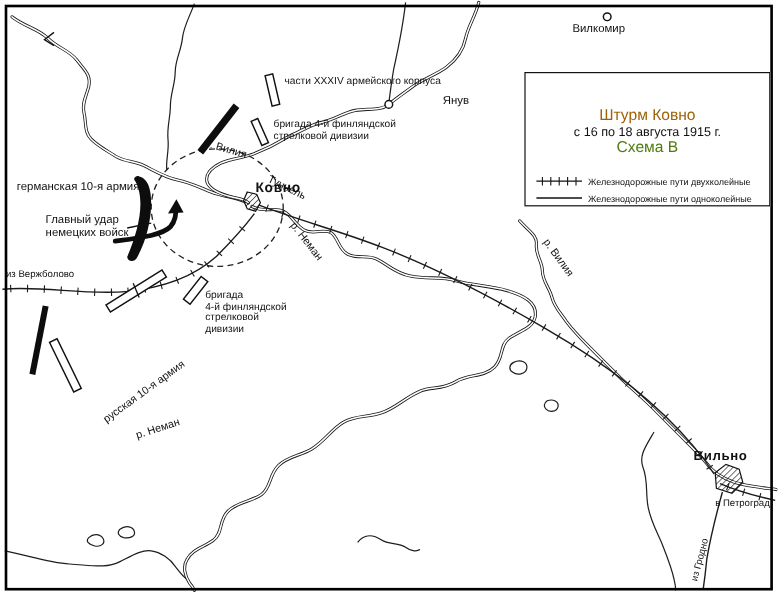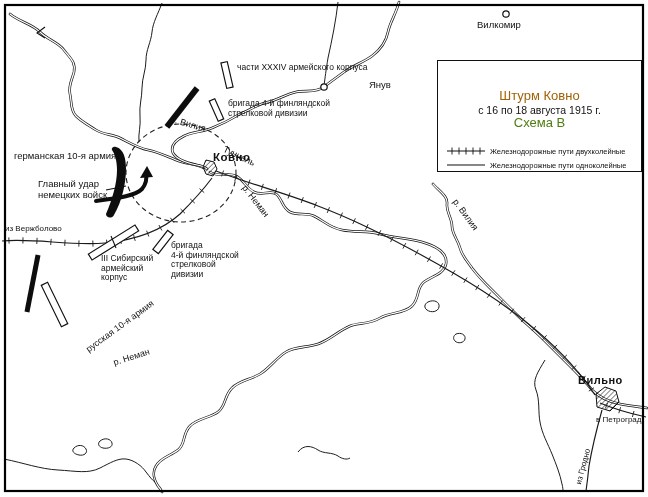--- a/index.html
+++ b/index.html
@@ -172,23 +172,20 @@
       <div class="map-label" style="left: 228px; top: 99px; font-size: 8.5px;">бригада 4-й финляндской
 стрелковой дивизии</div>
       <div class="map-label" style="left: 172px; top: 114px; font-size: 9px; transform: rotate(16deg);">р. Вилия</div>
       <div class="map-label bold" style="left: 213px; top: 151px; font-size: 11.5px;">Ковно</div>
       <div class="map-label" style="left: 226px; top: 144px; font-size: 9px; transform: rotate(26deg);">Туннель</div>
       <div class="map-label" style="left: 248px; top: 183px; font-size: 9px; transform: rotate(52deg);">р. Неман</div>
       <div class="map-label" style="left: 14px; top: 151px; font-size: 9.5px;">германская 10-я армия</div>
       <div class="map-label" style="left: 38px; top: 179px; font-size: 9.5px;">Главный удар
 немецких войск</div>
       <div class="map-label" style="left: 5px; top: 224px; font-size: 8px;">из Вержболово</div>
-      <div class="map-label" style="left: 101px; top: 254px; font-size: 8.5px;">III Сибирский
-армейский
-корпус</div>
       <div class="map-label" style="left: 171px; top: 241px; font-size: 8.5px;">бригада
 4-й финляндской
 стрелковой
 дивизии</div>
       <div class="map-label" style="left: 84px; top: 346px; font-size: 9px; transform: rotate(-36deg);">русская 10-я армия</div>
       <div class="map-label" style="left: 112px; top: 358px; font-size: 9px; transform: rotate(-18deg);">р. Неман</div>
       <div class="map-label bold" style="left: 578px; top: 374px; font-size: 11px;">Вильно</div>
       <div class="map-label" style="left: 596px; top: 415px; font-size: 8px;">в Петроград</div>
       <div class="map-label" style="left: 574px; top: 483px; font-size: 8px; transform: rotate(-75deg);">из Гродно</div>
       <div class="map-label" style="left: 459px; top: 197px; font-size: 9px; transform: rotate(54deg);">р. Вилия</div>

